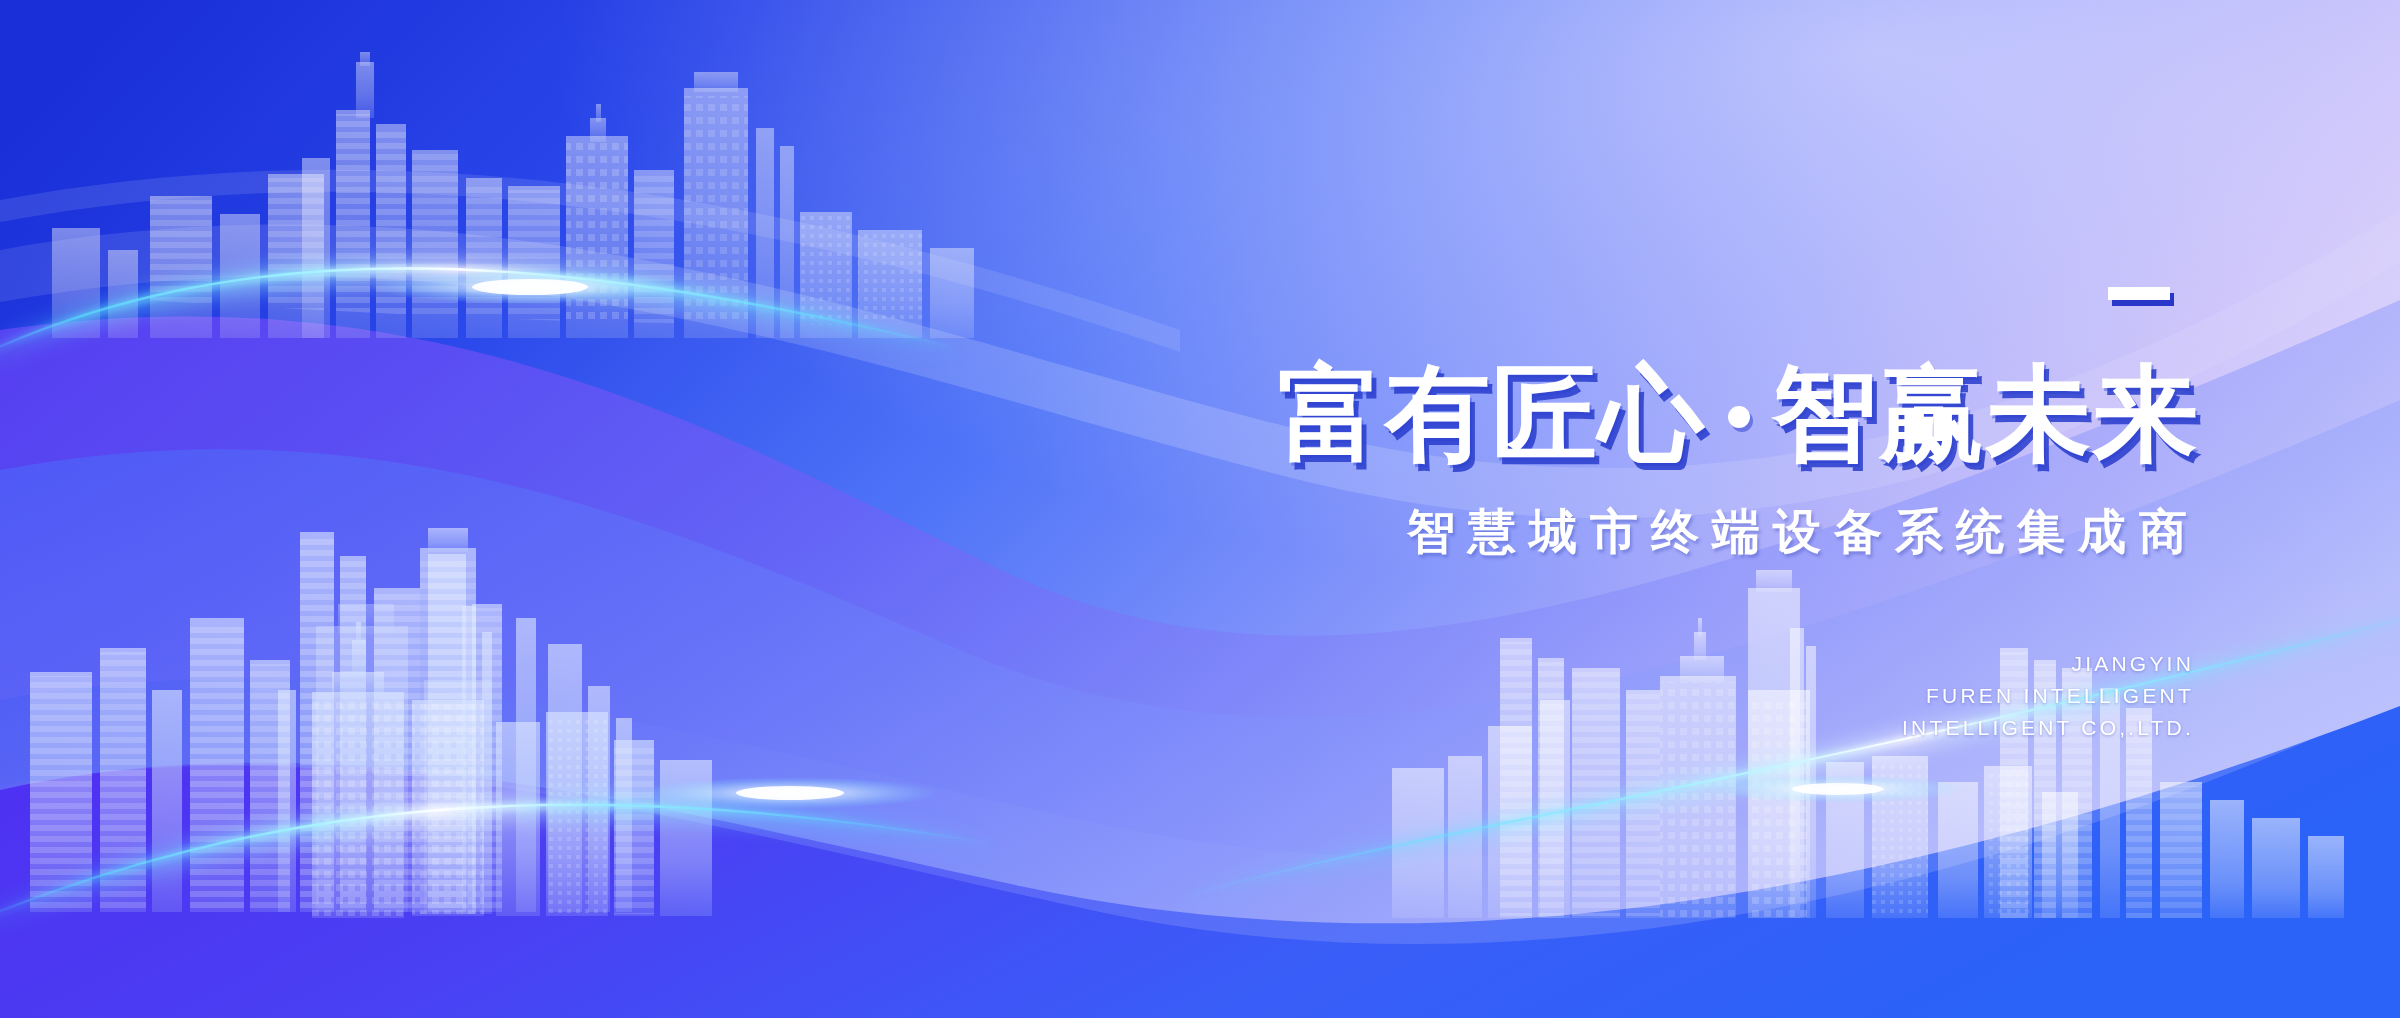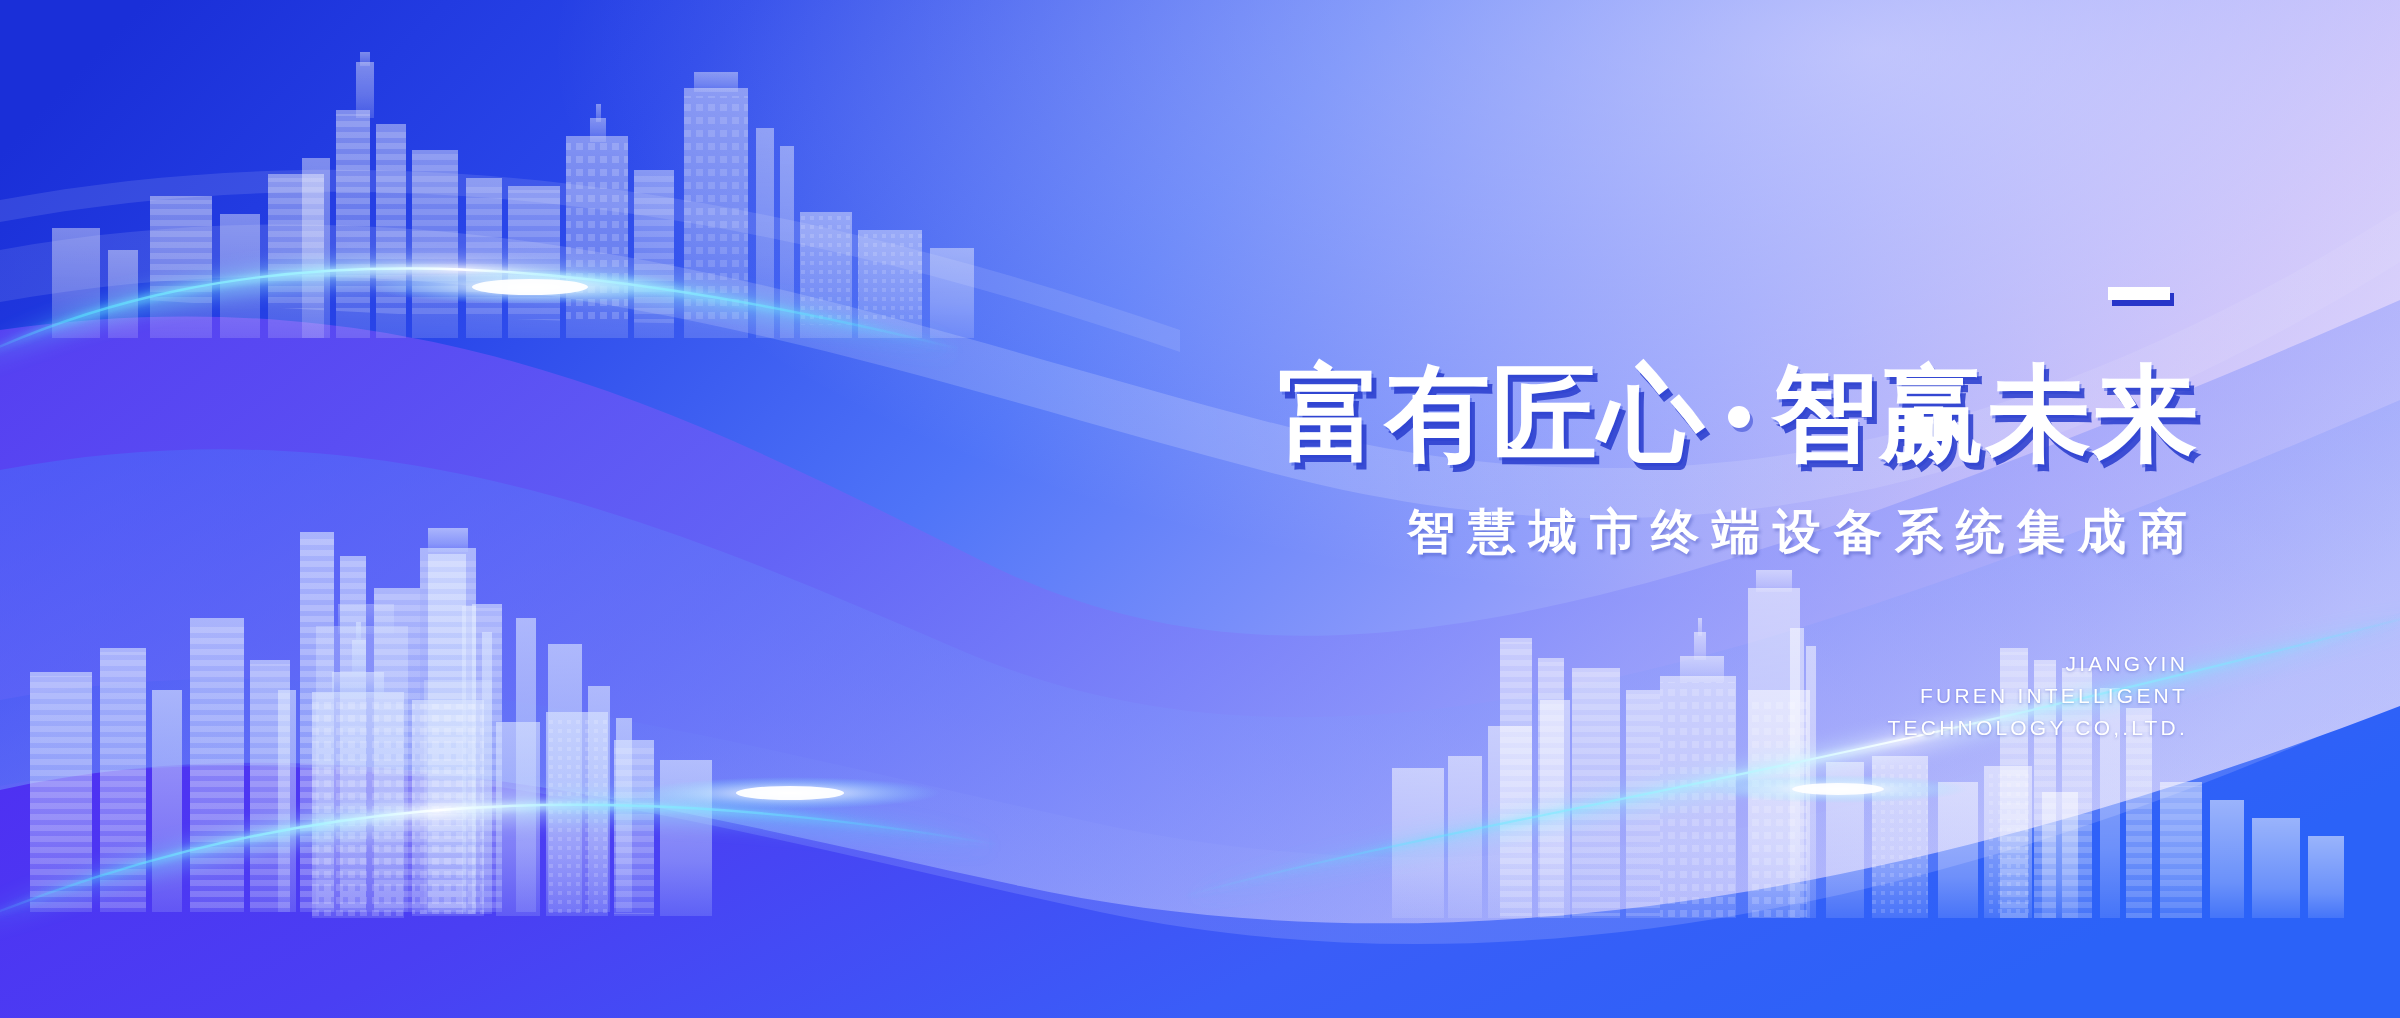--- a/index.html
+++ b/index.html
@@ -74,21 +74,21 @@
     text-align: right;
     font-size: 48px;
     font-weight: 700;
     color: #ffffff;
     letter-spacing: 13px;
     white-space: nowrap;
     text-shadow: 2px 3px 3px rgba(40,55,170,0.30);
   }
   .company {
     position: absolute;
-    right: 212px;
+    right: 206px;
     top: 648px;
     text-align: right;
     font-size: 21px;
     font-weight: 300;
     color: #ffffff;
     letter-spacing: 3.2px;
     line-height: 1.52;
     white-space: nowrap;
     text-shadow: 0 1px 3px rgba(35,50,160,0.35);
   }
@@ -471,18 +471,18 @@
 
     <div class="dash-mark"></div>
 
     <div class="headline"><span>富有匠心</span><span class="dot"></span><span>智赢未来</span></div>
 
     <div class="subhead">智慧城市终端设备系统集成商</div>
 
     <div class="company">
       <span class="l">JIANGYIN</span>
       <span class="l">FUREN INTELLIGENT</span>
-      <span class="l">TECHNOLOGY CO,.LTD.</span>
+      <span class="l">INTELLIGENT CO,.LTD.</span>
     </div>
 
   </div>
 
 </div>
 
 </body></html>

